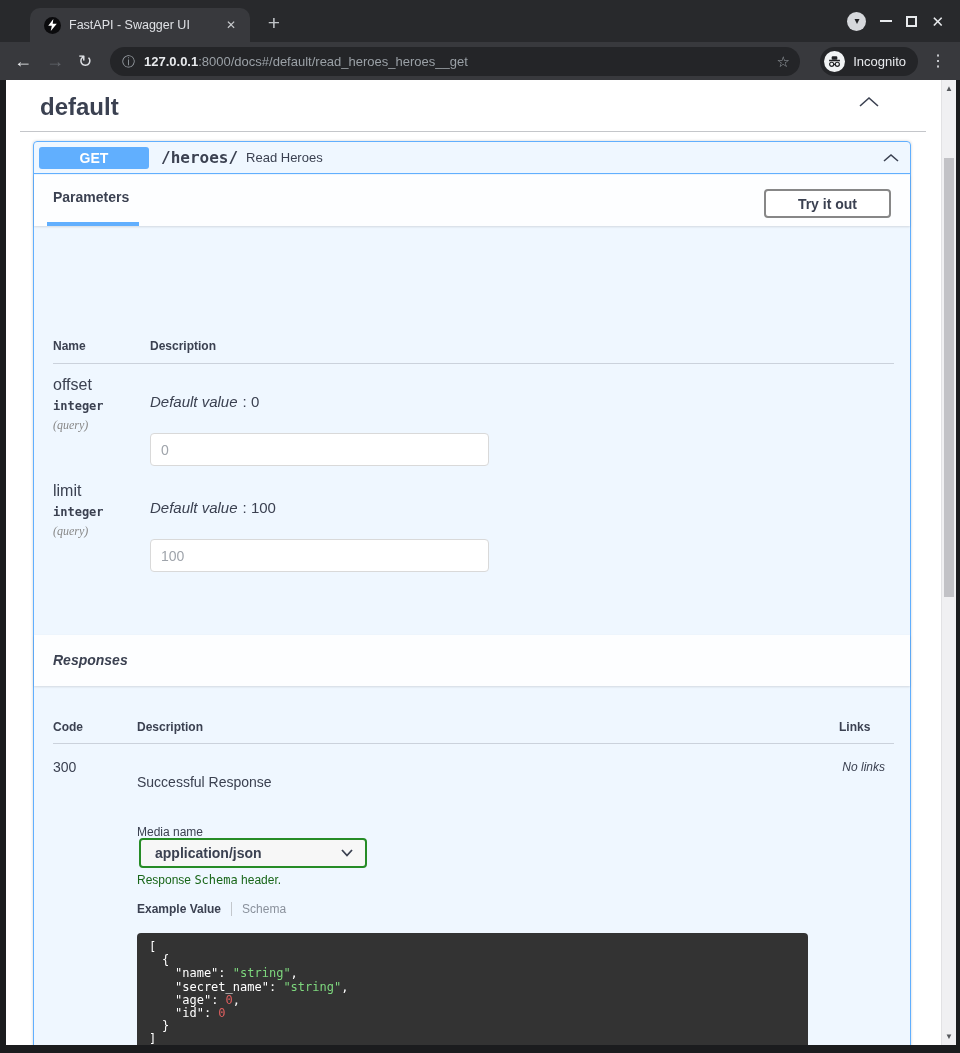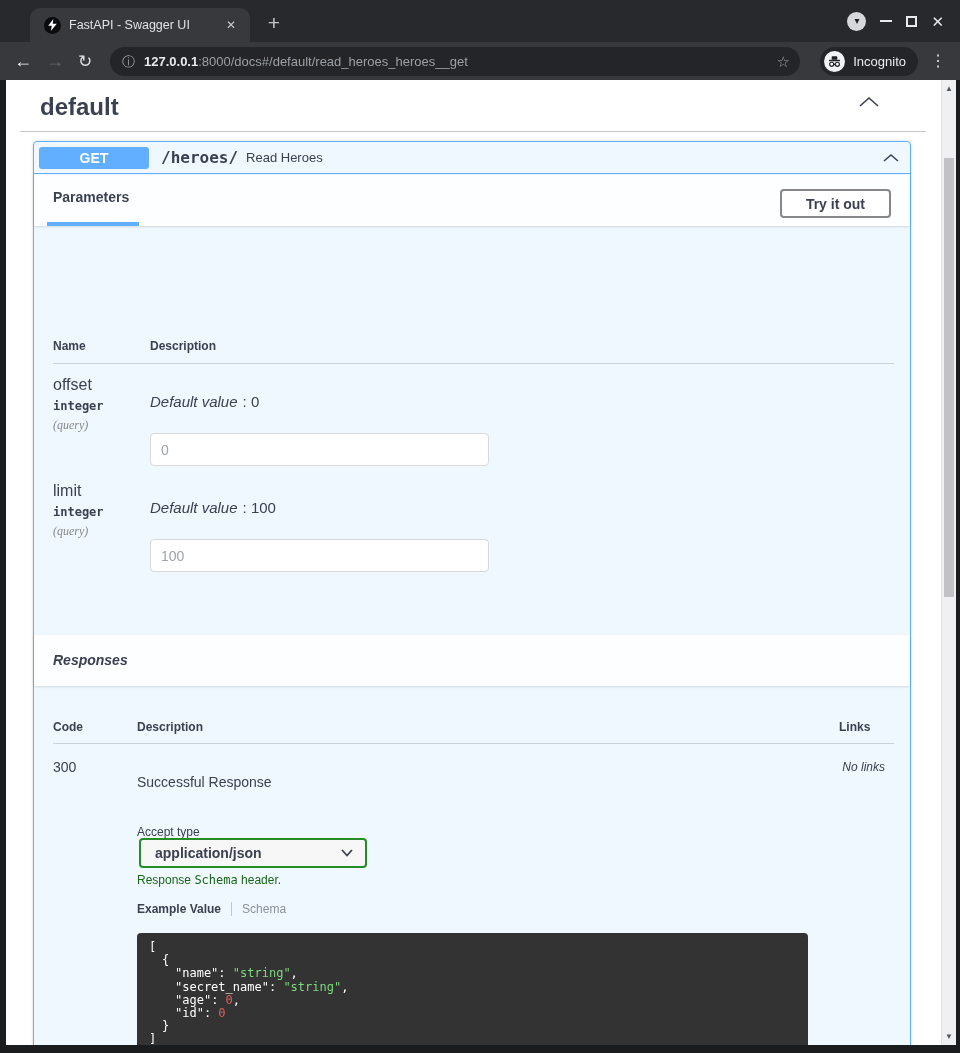--- a/index.html
+++ b/index.html
@@ -59,21 +59,21 @@
              padding:0 10px 0 5px; border-bottom:1px solid #61affe; cursor:pointer; }
   .method-badge { background:#61affe; color:#fff; font-weight:bold; font-size:14px; width:110px; height:22px;
                   border-radius:3px; text-align:center; line-height:22px; flex:0 0 auto; }
   .path { font-family:"DejaVu Sans Mono", monospace; font-weight:bold; font-size:16px; color:#3b4151; margin-left:12px; }
   .summary-desc { font-size:13px; color:#3b4151; margin-left:8px; flex:1; }
 
   .tabband { position:absolute; left:0; top:33px; right:0; height:51px; background:rgba(255,255,255,.85);
              box-shadow:0 1px 2px rgba(0,0,0,.12); }
   .param-tab { position:absolute; left:19px; top:14px; font-size:14px; font-weight:bold; color:#3b4151; cursor:pointer; }
   .param-underline { position:absolute; left:13px; bottom:0; width:92px; height:4px; background:#61affe; }
-  .tryout { position:absolute; right:19px; top:14px; height:29px; padding:0 24px; background:#fff;
+  .tryout { position:absolute; right:19px; top:14px; height:29px; padding:0 32px; background:#fff;
             border:2px solid #878787; border-radius:4px; font-family:"Liberation Sans",sans-serif;
             font-size:14px; font-weight:bold; color:#3b4151; cursor:pointer; }
 
   .col-head { font-size:12px; font-weight:bold; color:#3b4151; }
   .tbl-divider { border-top:1px solid rgba(59,65,81,.2); height:0; width:841px; left:19px; }
 
   .pname { font-size:16px; color:#3b4151; }
   .ptype { font-family:"DejaVu Sans Mono", monospace; font-weight:bold; font-size:12px; color:#3b4151; }
   .pin { font-family:Liberation Serif, serif; font-style:italic; font-size:12px; color:#888; }
   .pdefault { font-size:15px; color:#3b4151; }
@@ -212,21 +212,21 @@
 
       <div class="abs col-head" style="left:19px; top:578px;">Code</div>
       <div class="abs col-head" style="left:103px; top:578px;">Description</div>
       <div class="abs col-head" style="left:805px; top:578px;">Links</div>
       <div class="abs tbl-divider" style="top:601px;"></div>
 
       <div class="abs rcode" style="left:19px; top:617px;">300</div>
       <div class="abs nolinks" style="right:25px; top:618px;">No links</div>
       <div class="abs rdesc" style="left:103px; top:632px;">Successful Response</div>
 
-      <div class="abs mt-label" style="left:103px; top:683px;">Accept type</div>
+      <div class="abs mt-label" style="left:103px; top:683px;">Media name</div>
       <div class="mt-select">
         <span class="v">application/json</span>
         <svg width="12" height="8" viewBox="0 0 12 8">
             <polyline points="1,1 6,6.5 11,1" fill="none" stroke="#3b4151" stroke-width="1.8"></polyline>
           </svg>
       </div>
       <div class="abs accept-note" style="left:103px; top:731px;"><span>Response</span> <span class="code">Schema</span> <span>header.</span></div>
 
       <div class="abs model-tabs" style="left:103px; top:760px;">
         <span class="ex">Example Value</span>

